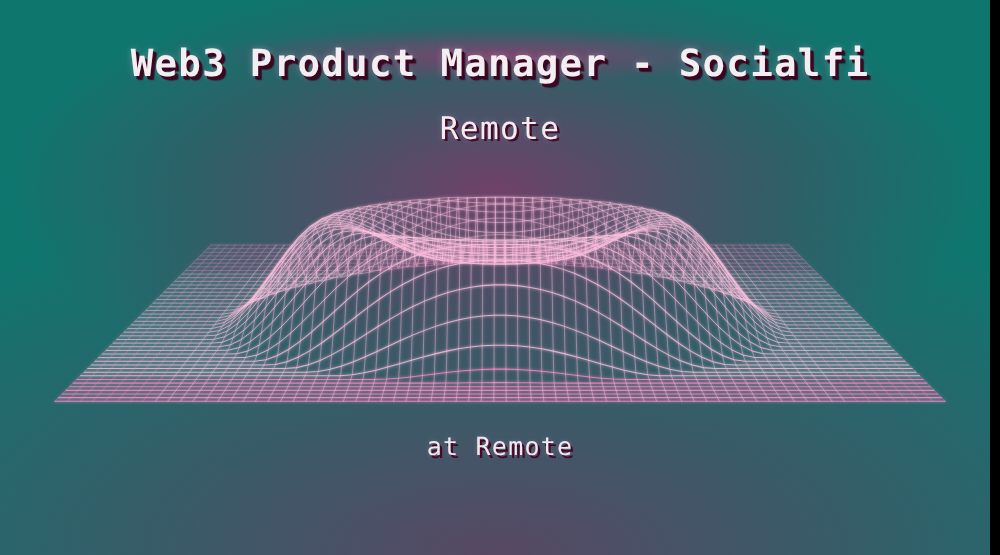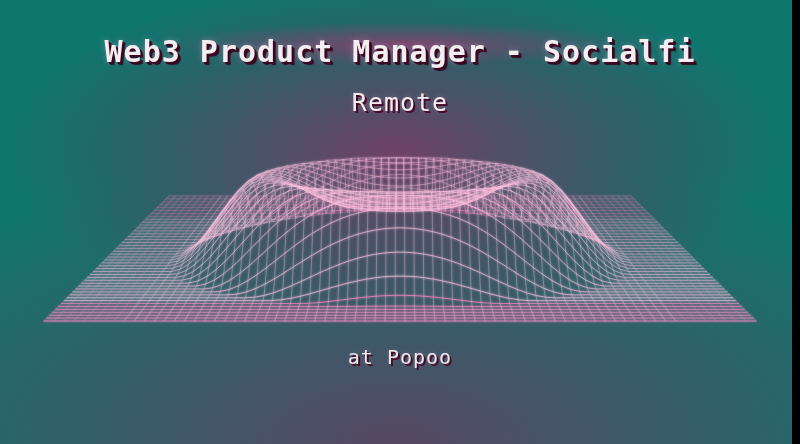--- a/index.html
+++ b/index.html
@@ -248,16 +248,16 @@
   <div class="text-stack" id="title-wrap">
     <div id="title-glow"></div>
     <h1 id="page-title">Web3 Product Manager - Socialfi</h1>
   </div>
 
   <div class="text-stack" id="subtitle-wrap">
     <div id="subtitle">Remote</div>
   </div>
 
   <div class="text-stack" id="footer-wrap">
-    <div id="company-line">at Popoo</div>
+    <div id="company-line">at Remote</div>
   </div>
 
 </div>
 
 </body></html>

